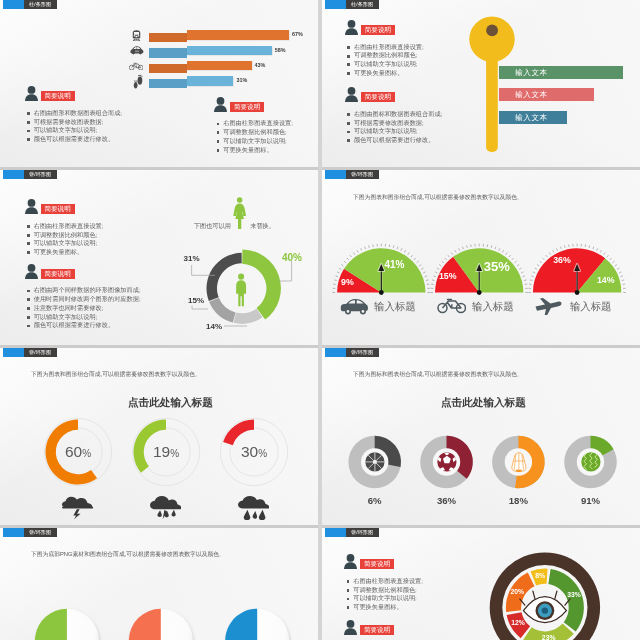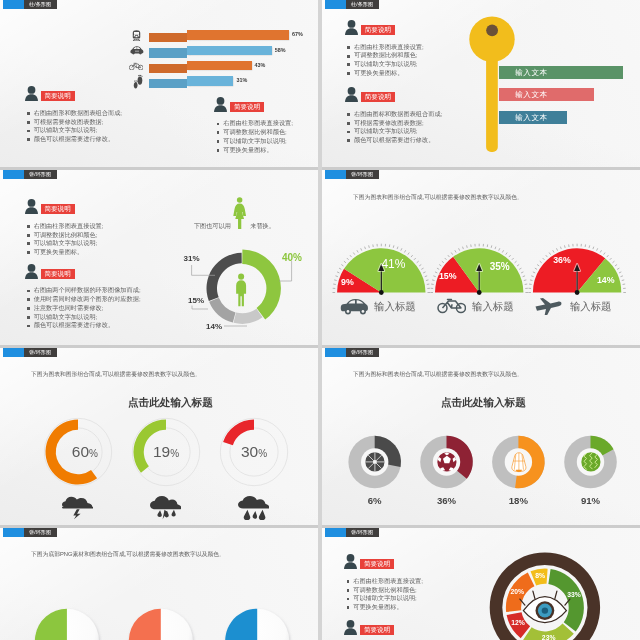--- a/index.html
+++ b/index.html
@@ -383,21 +383,21 @@
           <path d="M59.3 122.5 L15.099999999999994 122.5 A44.2 44.2 0 0 1 21.98070569281093 98.81645566192834 Z" fill="#ed1c24"></path>
           <path d="M59.3 122.5 L21.98070569281093 98.81645566192834 A44.2 44.2 0 0 1 103.5 122.5 Z" fill="#8dc63f"></path>
           <g>
             <path d="M59.3 122.5 L59.3 101.5 M59.3 94 L56.4 101 L62.199999999999996 101 Z" fill="none" stroke="#ffffff" stroke-width="2.0" opacity="0.55" stroke-linejoin="round"></path>
             <line x1="59.3" y1="122.5" x2="59.3" y2="101.5" stroke="#1a1a1a" stroke-width="1.25"></line>
             <path d="M59.3 94 L56.4 101 L62.199999999999996 101 Z" fill="#1a1a1a"></path>
             <circle cx="59.3" cy="122.5" r="2.4" fill="#111"></circle>
           </g>
         </svg>
         <div style="position: absolute; left: 12.344px; top: 108.035px; width: 26px; text-align: center; font-size: 8.8px; font-weight: bold; color: rgb(255, 255, 255); line-height: 9.2px;">9%</div>
-        <div style="position: absolute; left: 59.4032px; top: 89.8716px; width: 26px; text-align: left; font-size: 12px; font-weight: normal; color: rgb(255, 255, 255); line-height: 9.2px;">41%</div>
+        <div style="position: absolute; left: 59.4032px; top: 89.8716px; width: 26px; text-align: center; font-size: 10px; font-weight: bold; color: rgb(255, 255, 255); line-height: 9.2px;">41%</div>
         <svg viewBox="0 0 115 72" width="28.7" height="18" fill="#4e5a5f" style="position: absolute; left: 17.5px; top: 126.5px;">
           <path d="M3 44 C3 36 5 31 12 29 L26 27 C35 15 46 8 62 8 C78 8 90 13 101 26 L108 32 C112 35 112 42 112 46 C112 53 108 57 100 57 L10 57 C5 57 3 52 3 44 Z"></path>
           <path d="M34 26 C41 17 49 13 60 13 L60 26 Z M67 13 C78 14 86 18 94 26 L67 26 Z" fill="#f2f2f2"></path>
           <circle cx="32" cy="58" r="12"></circle>
           <circle cx="32" cy="58" r="5.5" fill="#f2f2f2"></circle>
           <circle cx="92" cy="58" r="12"></circle>
           <circle cx="92" cy="58" r="5.5" fill="#f2f2f2"></circle>
         </svg>
         <div style="position: absolute; left: 52.1px; top: 129.8px; font-size: 10.4px; color: rgb(99, 99, 99); white-space: nowrap;">输入标题</div>
         <svg width="318" height="180" style="position: absolute; left: 0px; top: 0px;">
@@ -443,21 +443,21 @@
           <path d="M157.2 122.5 L112.99999999999999 122.5 A44.2 44.2 0 0 1 131.2198918486727 86.74144884862733 Z" fill="#ed1c24"></path>
           <path d="M157.2 122.5 L131.2198918486727 86.74144884862733 A44.2 44.2 0 0 1 201.39999999999998 122.5 Z" fill="#8dc63f"></path>
           <g>
             <path d="M157.2 122.5 L157.2 101.5 M157.2 94 L154.29999999999998 101 L160.1 101 Z" fill="none" stroke="#ffffff" stroke-width="2.0" opacity="0.55" stroke-linejoin="round"></path>
             <line x1="157.2" y1="122.5" x2="157.2" y2="101.5" stroke="#1a1a1a" stroke-width="1.25"></line>
             <path d="M157.2 94 L154.29999999999998 101 L160.1 101 Z" fill="#1a1a1a"></path>
             <circle cx="157.2" cy="122.5" r="2.4" fill="#111"></circle>
           </g>
         </svg>
         <div style="position: absolute; left: 112.694px; top: 101.847px; width: 26px; text-align: center; font-size: 8.8px; font-weight: bold; color: rgb(255, 255, 255); line-height: 9.2px;">15%</div>
-        <div style="position: absolute; left: 161.751px; top: 92.4199px; width: 26px; text-align: right; font-size: 10px; font-weight: bold; color: rgb(255, 255, 255); line-height: 9.2px;">35%</div>
+        <div style="position: absolute; left: 161.751px; top: 92.4199px; width: 26px; text-align: right; font-size: 13px; font-weight: bold; color: rgb(255, 255, 255); line-height: 9.2px;">35%</div>
         <svg viewBox="0 0 115 72" width="28.7" height="18" fill="#4e5a5f" style="position: absolute; left: 115.4px; top: 126.5px;">
           <g fill="none" stroke="#4e5a5f" stroke-width="6">
             <circle cx="22" cy="44" r="18"></circle>
             <circle cx="96" cy="44" r="18"></circle>
             <path d="M22 44 L46 16 L74 16 L96 44 L58 44 L40 20" stroke-linejoin="round"></path>
             <path d="M42 10 L58 10" stroke-linecap="round"></path>
             <path d="M58 44 L60 29"></path>
           </g>
         </svg>
         <div style="position: absolute; left: 150px; top: 129.8px; font-size: 10.4px; color: rgb(99, 99, 99); white-space: nowrap;">输入标题</div>
@@ -525,21 +525,21 @@
       <div class="dark">饼/环形图</div>
     </div>
     <div class="subline" style="left:31px;top:22px;font-size:5.8px;">下图为图表和图形组合而成,可以根据需要修改图表数字以及颜色。</div>
     <div class="bigtitle" style="left:128px;top:48px;font-size:10.6px;">点击此处输入标题</div>
     <div id="s5host">
         <svg width="318" height="180" style="position: absolute; left: 0px; top: 0px;">
           <circle cx="78" cy="104" r="33.7" fill="none" stroke="#dcdcdc" stroke-width="0.65"></circle>
           <circle cx="78" cy="104" r="24.1" fill="none" stroke="#dcdcdc" stroke-width="0.65"></circle>
           <path d="M97.10302069950536 130.2930523171858 A32.5 32.5 0 1 1 78 71.5 L78 81.8 A22.2 22.2 0 1 0 91.0488326008929 121.96017727512384 Z" fill="#f07c00"></path>
         </svg>
-        <div style="position: absolute; left: 58px; top: 95.8px; width: 40px; text-align: right; font-size: 15.5px; color: rgb(91, 91, 91); line-height: 16px;"><span>60</span><span style="font-size:10px;">%</span></div>
+        <div style="position: absolute; left: 58px; top: 95.8px; width: 40px; text-align: center; font-size: 15.5px; color: rgb(91, 91, 91); line-height: 16px;"><span>60</span><span style="font-size:10px;">%</span></div>
         <svg viewBox="0 0 100 74" width="31.5" height="23.3" fill="#3a3a3a" style="position: absolute; left: 61.5px; top: 148.3px;">
           <path d="M10 36 C4 36 0 33 0 28 C0 22 4 18 11 17 C13 8 20 2 30 2 C37 2 43 5 47 11 C51 8 56 6 61 6 C72 6 79 12 81 22 C90 23 96 27 96 33 C96 35 95 36 93 36 Z"></path>
           <rect x="0" y="34" width="100" height="5.5" rx="2.6"></rect>
           <path d="M47 42 L36 62 L45 62 L38 74 L59 56 L48 56 L56 42 Z"></path>
         </svg>
         <svg width="318" height="180" style="position: absolute; left: 0px; top: 0px;">
           <circle cx="166" cy="104" r="33.7" fill="none" stroke="#dcdcdc" stroke-width="0.65"></circle>
           <circle cx="166" cy="104" r="24.1" fill="none" stroke="#dcdcdc" stroke-width="0.65"></circle>
           <path d="M140.95831960978686 124.7162796668324 A32.5 32.5 0 0 1 166 71.5 L166 81.8 A22.2 22.2 0 0 0 148.8946060103775 118.1508125724209 Z" fill="#9ac831"></path>
         </svg>

